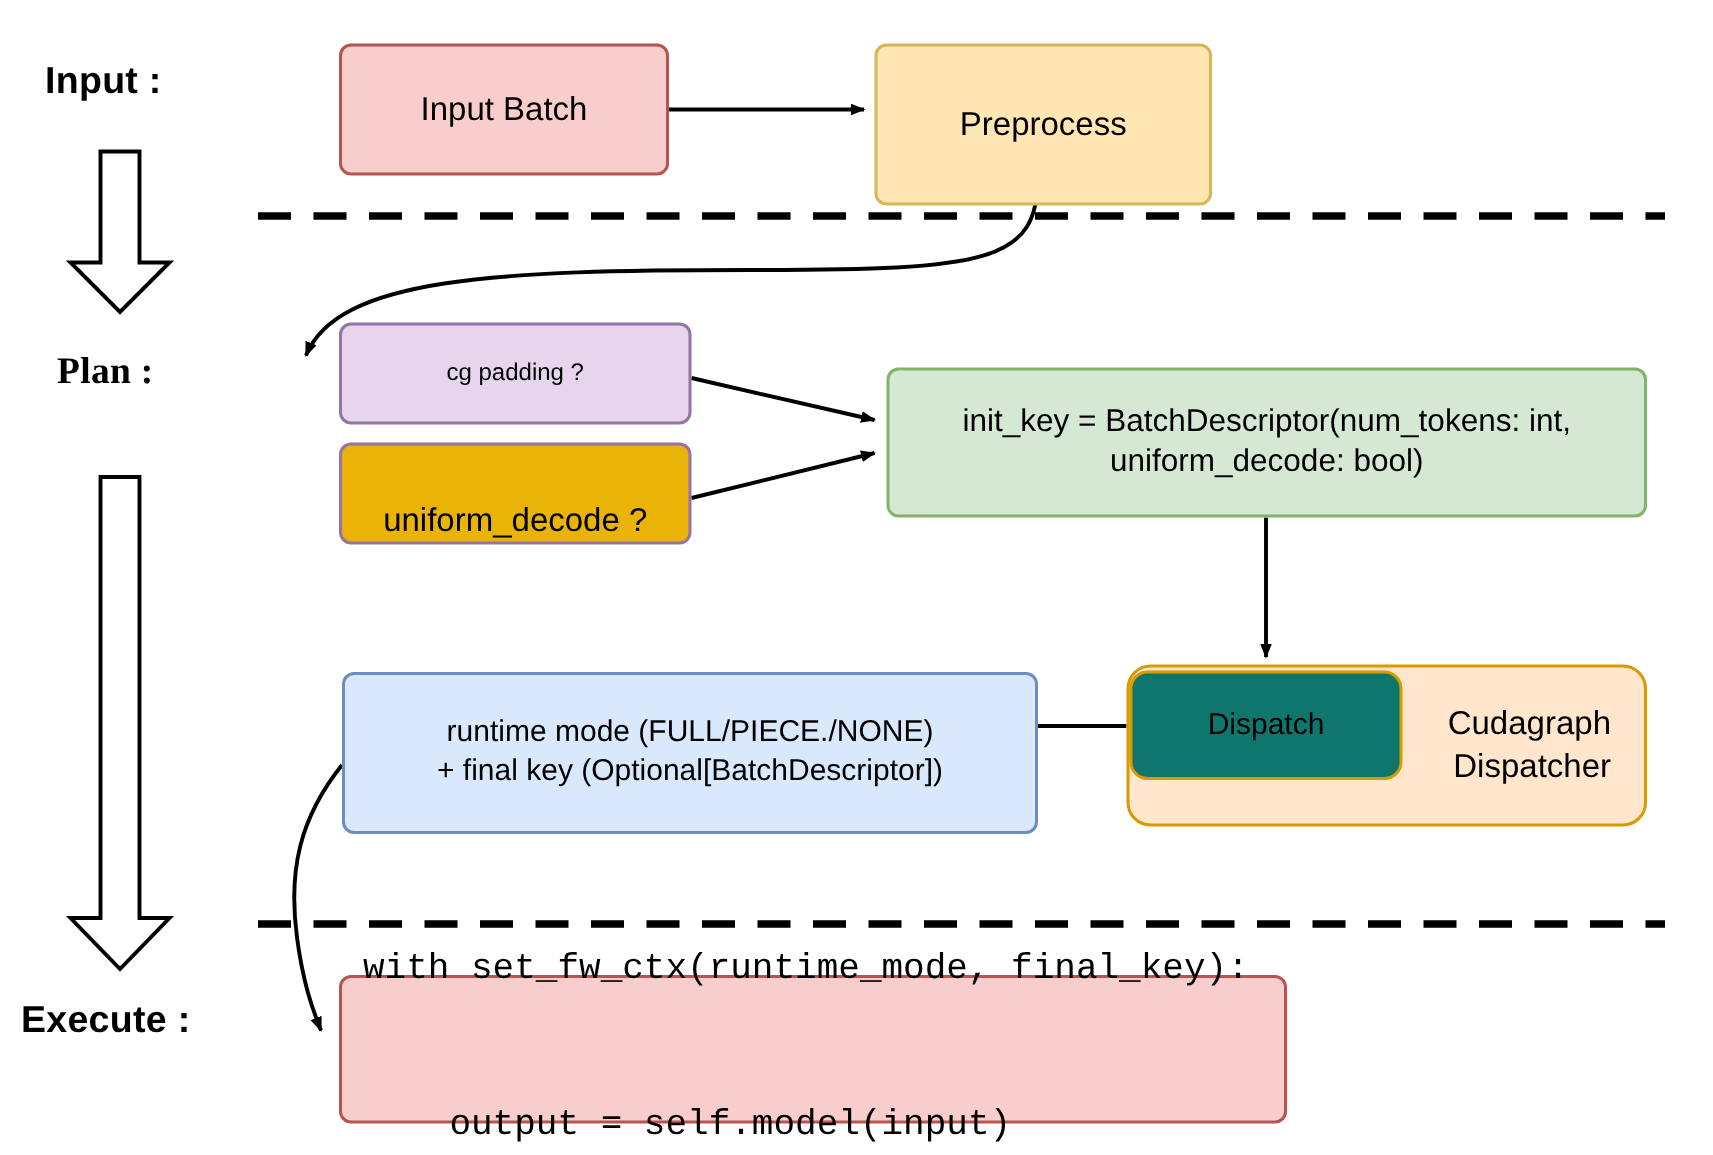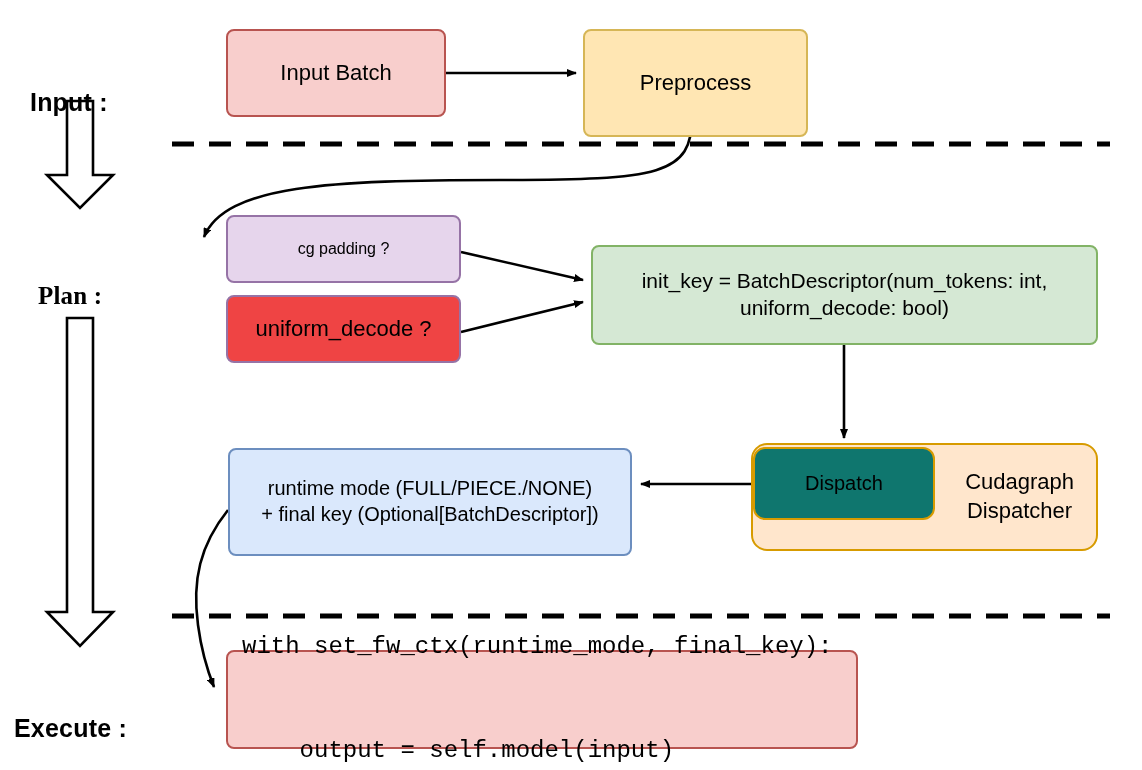--- a/index.html
+++ b/index.html
@@ -38,70 +38,71 @@
     color: #000000;
     line-height: 1.28;
   }
   .stage-label {
     position: absolute;
     font-weight: bold;
     font-size: 25px;
     color: #000000;
     white-space: nowrap;
     letter-spacing: 0.2px;
-    margin-top: 48px;
   }
 
   
   #node-input-batch {
     left: 226px; top: 29px; width: 220px; height: 88px;
     background: #F8CECC; border-color: #B85450;
     font-size: 22px;
   }
   #node-preprocess {
     left: 583px; top: 29px; width: 225px; height: 108px;
     background: #FFE6B3; border-color: #D6B656;
     font-size: 22px;
   }
   #node-cg-padding {
     left: 226px; top: 215px; width: 235px; height: 68px;
     background: #E6D5EC; border-color: #9673A6;
     font-size: 16px;
   }
   #node-uniform-decode {
     left: 226px; top: 295px; width: 235px; height: 68px;
-    background: #ef4444; border-color: #9673A6;
-    font-size: 22px;
+    background: #eab308; border-color: #9673A6;
+    font-size: 22px;
+    align-items: flex-end;
   }
   #node-init-key {
     left: 591px; top: 245px; width: 507px; height: 100px;
     background: #D5E8D4; border-color: #82B366;
     font-size: 21px;
     padding: 0 0;
   }
   #node-cudagraph-dispatcher {
     left: 751px; top: 443px; width: 347px; height: 108px;
     background: #FFE6CC; border-color: #D79B00;
     font-size: 22px;
     align-items: center;
     justify-content: flex-end;
     padding-right: 22px;
     border-radius: 16px;
   }
   #node-cudagraph-dispatcher .label-stack {
     line-height: 1.3;
+    text-align: right;
   }
   #node-dispatch {
     left: 753px; top: 447px; width: 182px; height: 73px;
     background: #0f766e; border-color: #D79B00;
     font-size: 20px;
     border-radius: 12px;
   }
   #node-runtime-mode {
-    left: 228px; top: 448px; width: 404px; height: 108px;
+    left: 228px; top: 448px; width: 464px; height: 108px;
     background: #DAE8FC; border-color: #6C8EBF;
     font-size: 20px;
   }
   #node-exec-code {
     left: 226px; top: 650px; width: 632px; height: 99px;
     background: #F8CECC; border-color: #B85450;
     font-family: "Liberation Mono", "DejaVu Sans Mono", monospace;
     font-size: 24px;
     justify-content: flex-start;
     padding-left: 14px;

